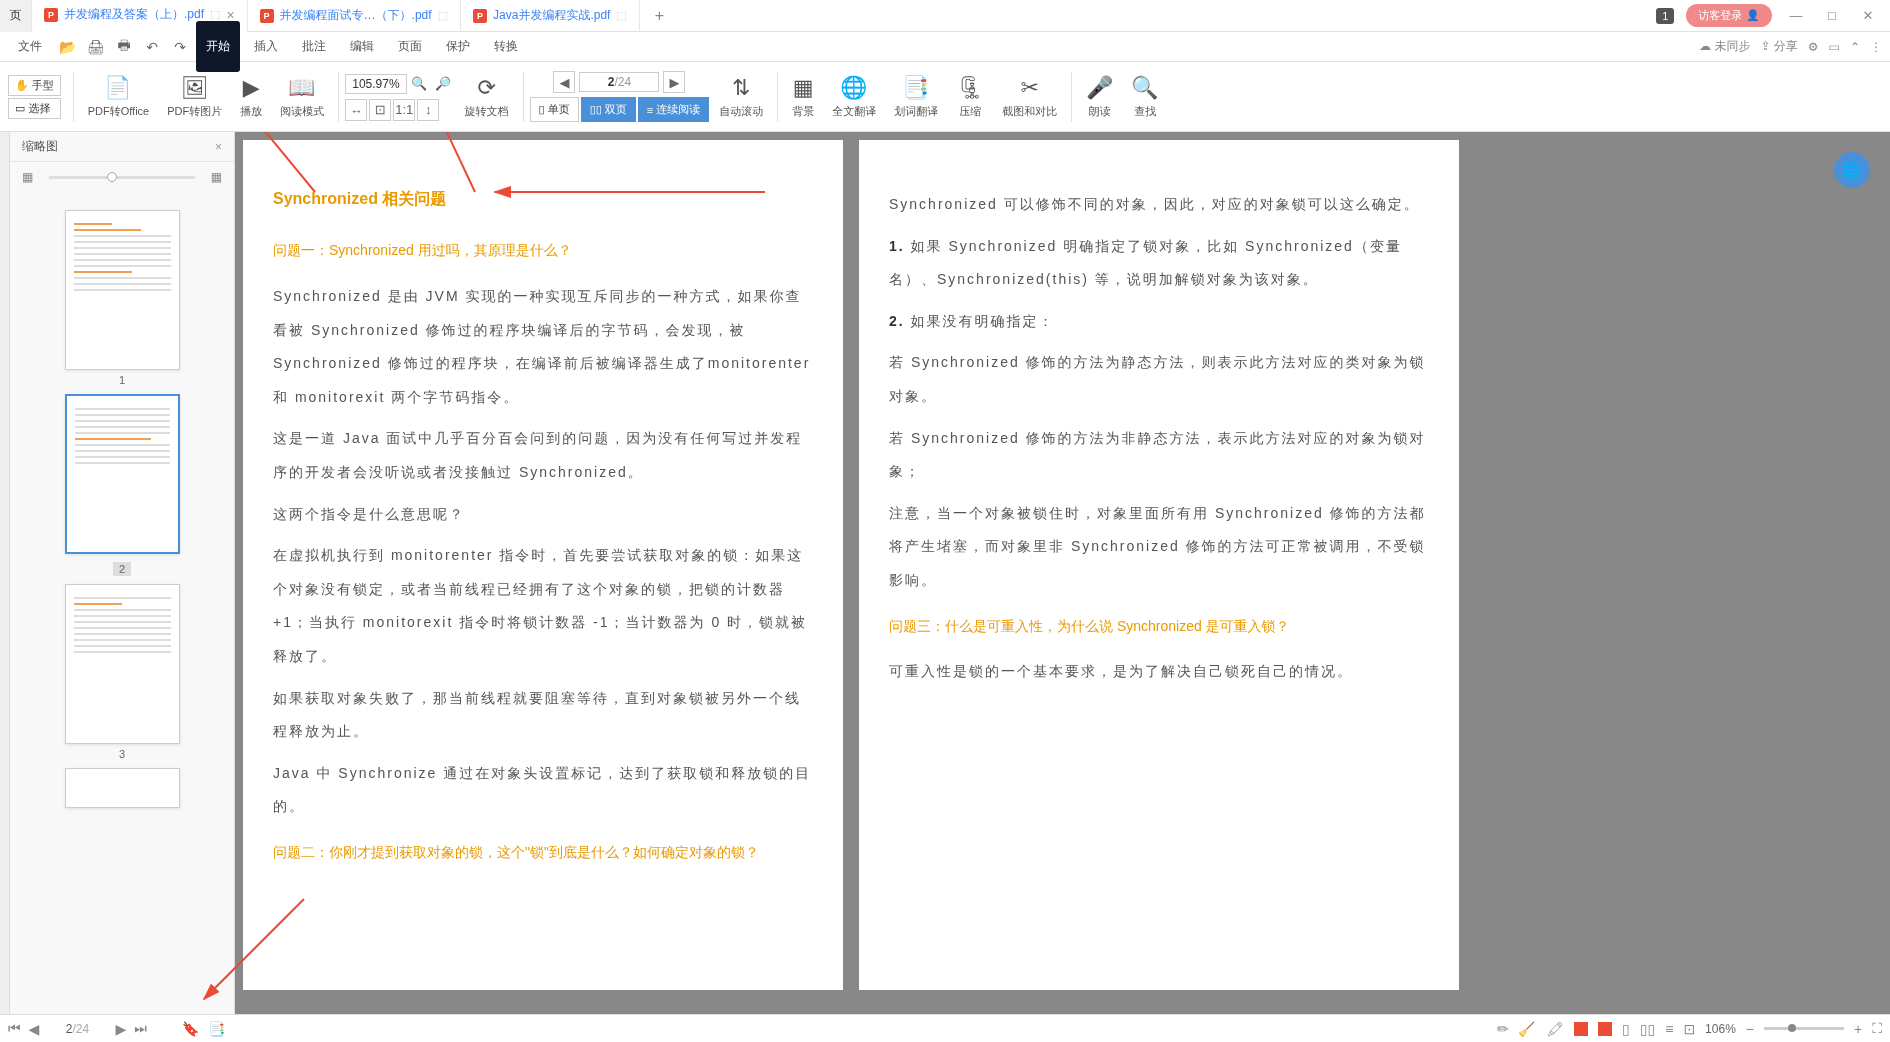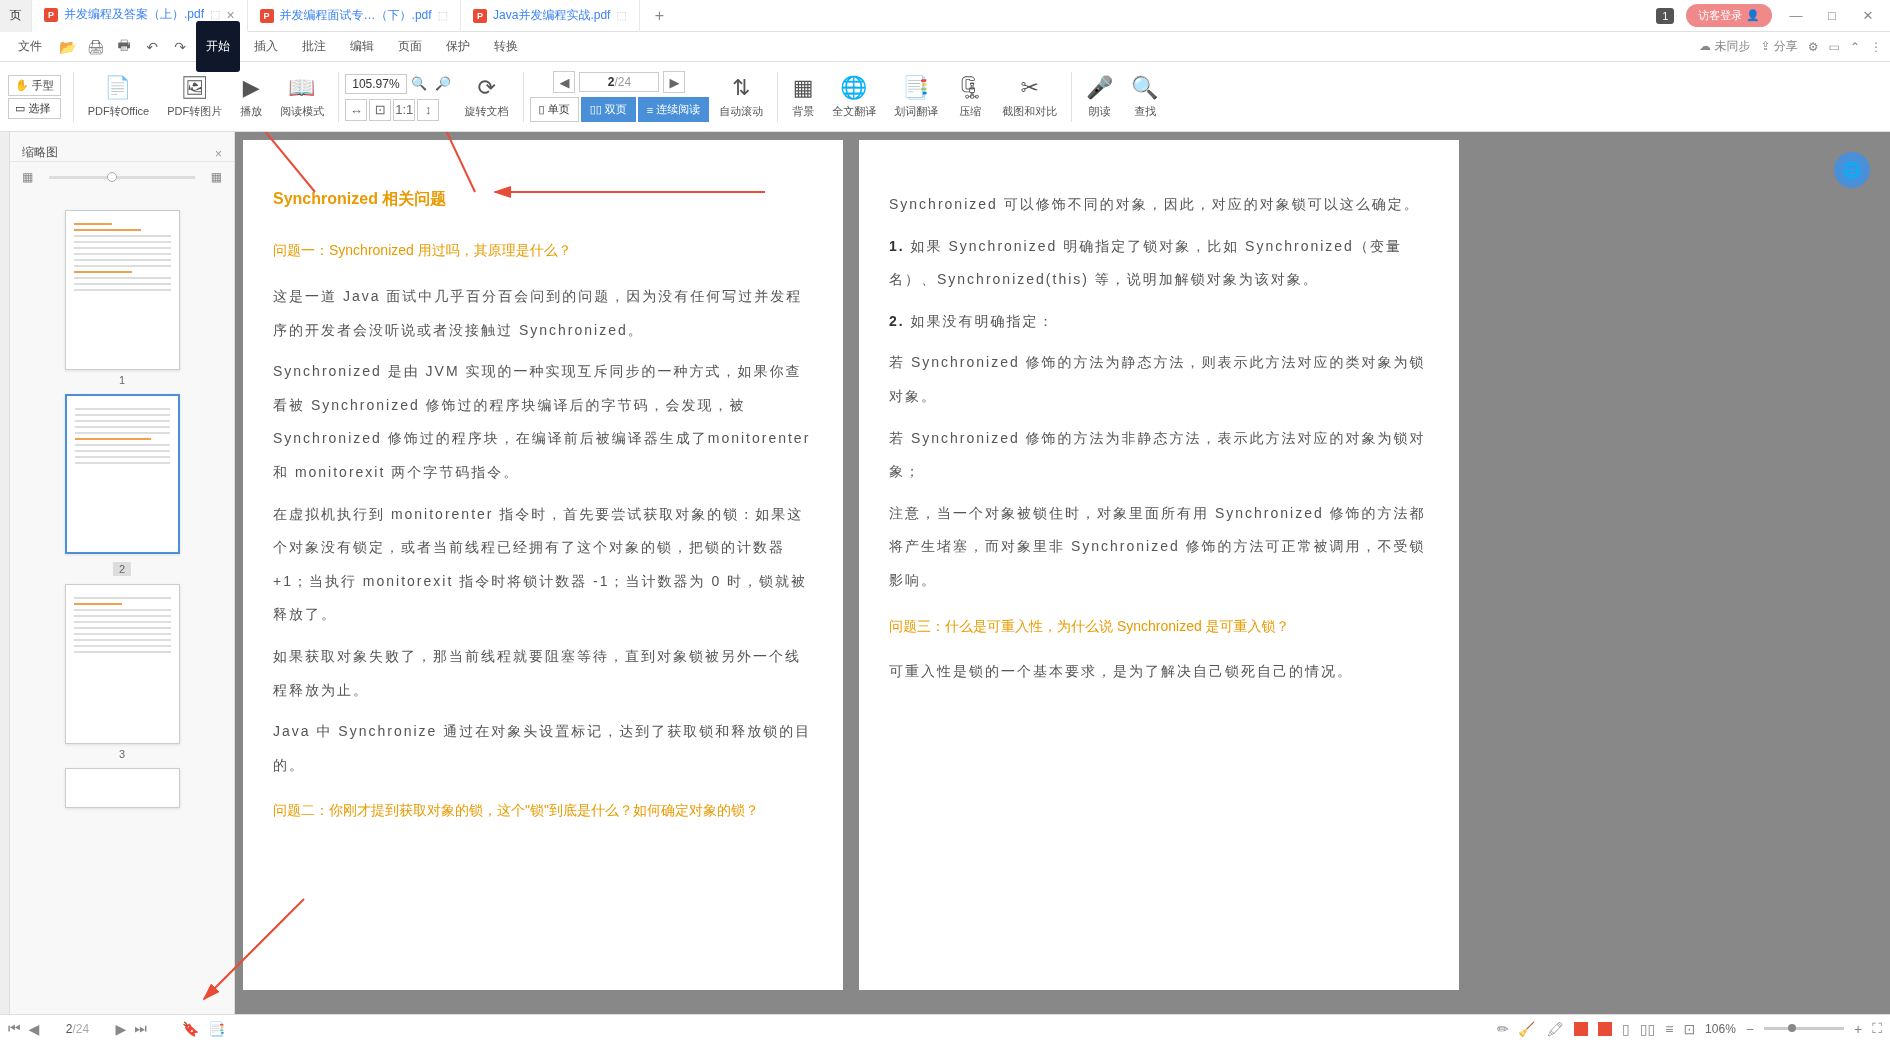--- a/index.html
+++ b/index.html
@@ -29,21 +29,21 @@
 .tool-sep{width:1px;height:50px;background:#e0e0e0;margin:0 4px}
 .zoom-box{border:1px solid #ccc;padding:2px 6px;font-size:12px;background:#fff}
 .small-btn{width:22px;height:22px;display:flex;align-items:center;justify-content:center;color:#666;font-size:13px;border:1px solid transparent}
 .small-btn.boxed{border:1px solid #ccc}
 .page-input{border:1px solid #ccc;padding:2px;width:80px;text-align:center;font-size:12px}
 .view-btn{padding:4px 8px;font-size:11px;border:1px solid #ccc;display:flex;align-items:center;gap:3px}
 .view-btn.active{background:#4a90d9;color:#fff;border-color:#4a90d9}
 .main{display:flex;height:calc(1042px - 32px - 30px - 70px - 28px)}
 .sidebar{width:10px;background:#eee;border-right:1px solid #ddd}
 .thumbs{width:225px;background:#f8f8f8;border-right:1px solid #ddd;display:flex;flex-direction:column}
-.thumbs-header{height:30px;display:flex;align-items:flex-end;justify-content:space-between;padding:0 12px;border-bottom:1px solid #e5e5e5;font-size:12px;color:#555}
+.thumbs-header{height:30px;display:flex;align-items:center;justify-content:space-between;padding:0 12px;border-bottom:1px solid #e5e5e5;font-size:12px;color:#555}
 .thumbs-tools{height:30px;display:flex;align-items:center;padding:0 12px;gap:8px;color:#888}
 .thumb-slider{flex:1;height:3px;background:#ddd;position:relative;margin:0 8px}
 .thumb-slider-dot{position:absolute;width:10px;height:10px;background:#fff;border:1px solid #aaa;border-radius:50%;top:-4px;left:40%}
 .thumbs-list{flex:1;overflow:auto;padding:10px 0}
 .thumb{width:115px;height:160px;background:#fff;margin:8px auto;border:1px solid #ccc;box-shadow:0 1px 3px rgba(0,0,0,0.1);position:relative;padding:8px;overflow:hidden}
 .thumb.active{border:2px solid #4a90d9}
 .thumb-line{height:2px;background:#ddd;margin:4px 0}
 .thumb-line.orange{background:#f0a050}
 .thumb-num{text-align:center;font-size:11px;color:#666;margin-top:-4px}
 .thumb-num.active{background:#ddd;display:inline-block;padding:1px 6px;margin-left:50%;transform:translateX(-50%)}
@@ -265,22 +265,23 @@
       </div>
       <div class="thumb-num">3</div>
       <div class="thumb" style="height:40px"></div>
     </div>
   </div>
 
   <div class="content">
     <div class="page">
       <div class="h-orange">Synchronized  相关问题</div>
       <div class="q-orange">问题一：Synchronized  用过吗，其原理是什么？</div>
+      <div class="para">Synchronized  是由  JVM  实现的一种实现互斥同步的一种方式，如果你查看被  Synchronized  修饰过的程序块编译后的字节码，会发现，被  Synchronized  修饰过的程序块，在编译前后被编译器生成了monitorenter 和 monitorexit 两个字节码指令。</div>
       <div class="para">这是一道  Java  面试中几乎百分百会问到的问题，因为没有任何写过并发程序的开发者会没听说或者没接触过  Synchronized。</div>
-      <div class="para">Synchronized  是由  JVM  实现的一种实现互斥同步的一种方式，如果你查看被  Synchronized  修饰过的程序块编译后的字节码，会发现，被  Synchronized  修饰过的程序块，在编译前后被编译器生成了monitorenter 和 monitorexit 两个字节码指令。</div>
+      <div class="para">这两个指令是什么意思呢？</div>
       <div class="para">在虚拟机执行到 monitorenter 指令时，首先要尝试获取对象的锁：如果这个对象没有锁定，或者当前线程已经拥有了这个对象的锁，把锁的计数器  +1；当执行 monitorexit 指令时将锁计数器  -1；当计数器为  0  时，锁就被释放了。</div>
       <div class="para">如果获取对象失败了，那当前线程就要阻塞等待，直到对象锁被另外一个线程释放为止。</div>
       <div class="para">Java  中  Synchronize  通过在对象头设置标记，达到了获取锁和释放锁的目的。</div>
       <div class="q-orange">问题二：你刚才提到获取对象的锁，这个"锁"到底是什么？如何确定对象的锁？</div>
     </div>
     <div class="page">
       <div class="para">Synchronized  可以修饰不同的对象，因此，对应的对象锁可以这么确定。</div>
       <div class="para"><span class="list-num">1.</span> <span>如果  Synchronized  明确指定了锁对象，比如  Synchronized（变量名）、Synchronized(this)  等，说明加解锁对象为该对象。</span></div>
       <div class="para"><span class="list-num">2.</span> <span>如果没有明确指定：</span></div>
       <div class="para">若  Synchronized  修饰的方法为静态方法，则表示此方法对应的类对象为锁对象。</div>

